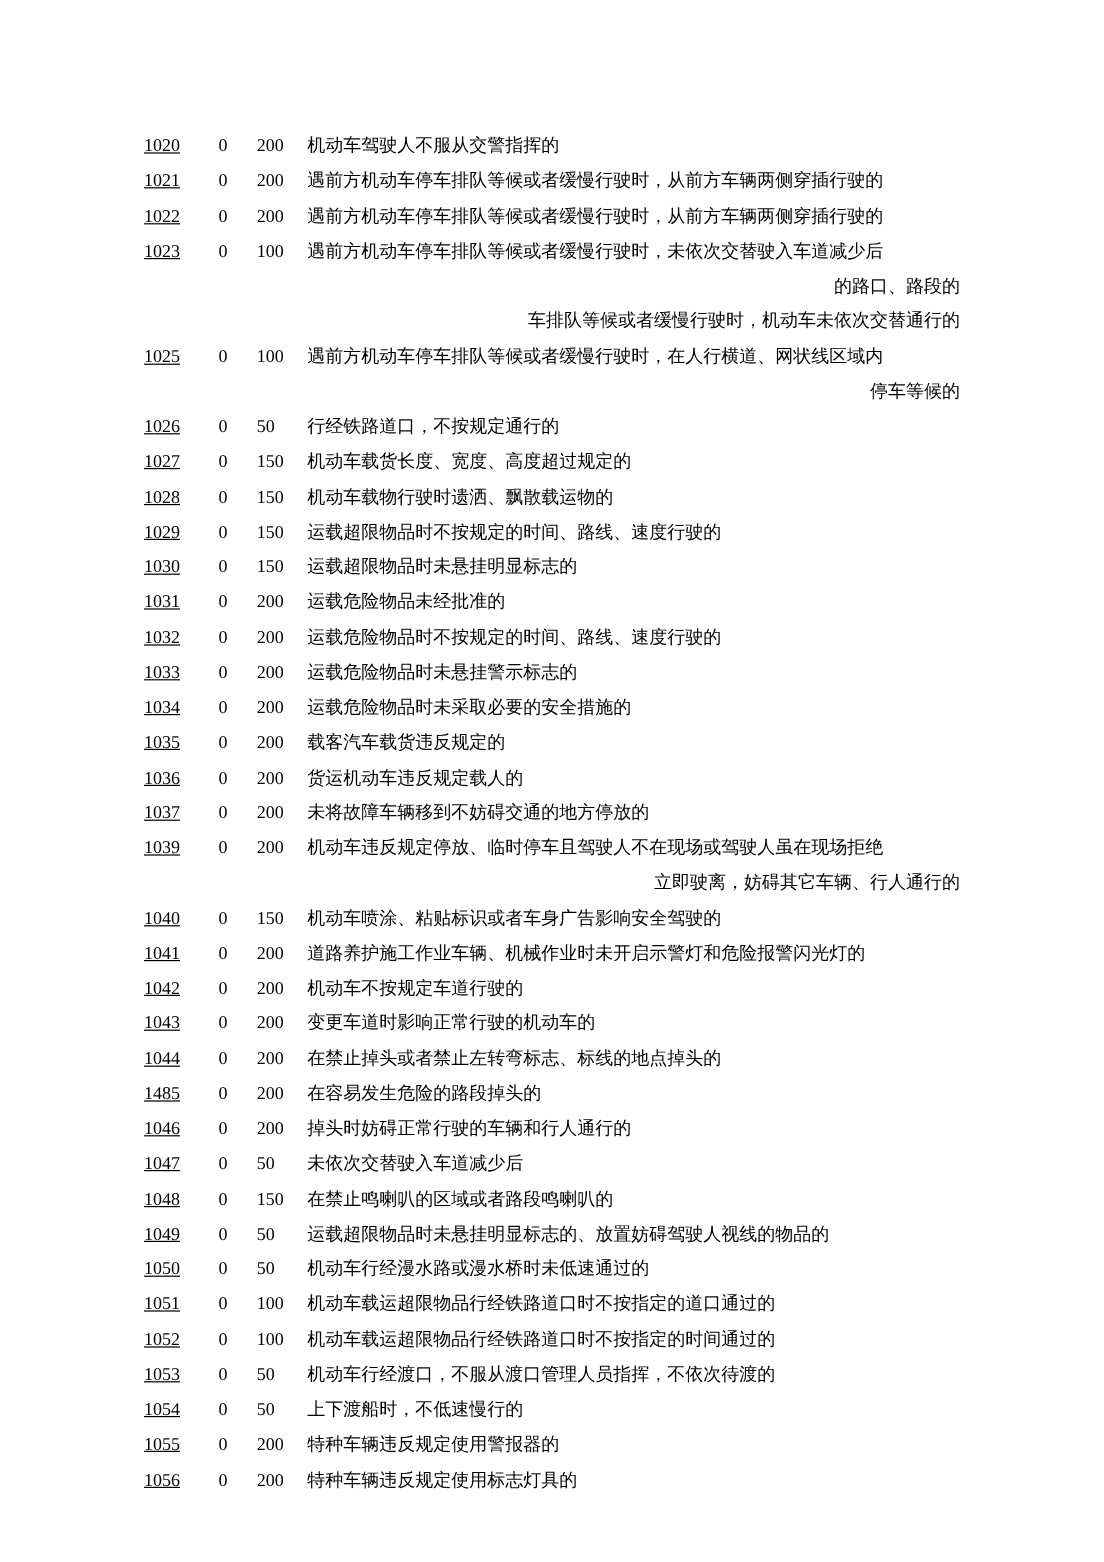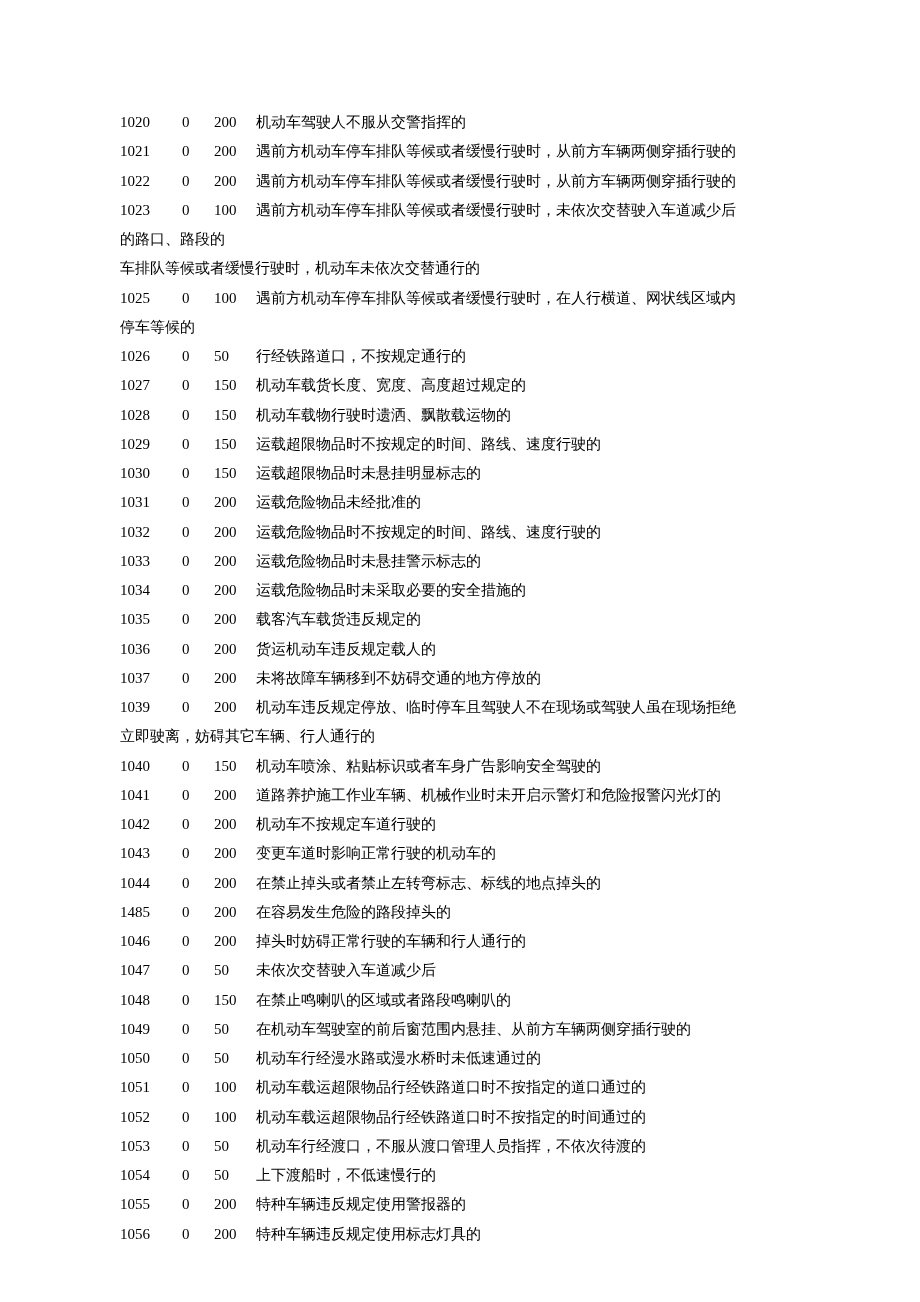--- a/index.html
+++ b/index.html
@@ -11,25 +11,25 @@
     font-size: 15px;
     color: #000;
     line-height: 1.95;
   }
   .page {
     padding: 108px 120px 60px 120px;
   }
   .entry {
     display: block;
   }
-  .code { display: inline-block; width: 62px; }
+  .code { display: inline-block; width: 62px; text-decoration: underline; }
   .col2 { display: inline-block; width: 32px; }
   .col3 { display: inline-block; width: 42px; font-family: Liberation Serif, serif; }
   .desc { }
-  .cont { display: block; }
+  .cont { display: block; text-align: right; }
 </style>
 </head>
 <body>
 
 <div class="page" id="page">
     <div class="entry"><span class="code">1020</span><span class="col2">0</span><span class="col3">200</span><span class="desc">机动车驾驶人不服从交警指挥的</span></div>
     <div class="entry"><span class="code">1021</span><span class="col2">0</span><span class="col3">200</span><span class="desc">遇前方机动车停车排队等候或者缓慢行驶时，从前方车辆两侧穿插行驶的</span></div>
     <div class="entry"><span class="code">1022</span><span class="col2">0</span><span class="col3">200</span><span class="desc">遇前方机动车停车排队等候或者缓慢行驶时，从前方车辆两侧穿插行驶的</span></div>
     <div class="entry"><span class="code">1023</span><span class="col2">0</span><span class="col3">100</span><span class="desc">遇前方机动车停车排队等候或者缓慢行驶时，未依次交替驶入车道减少后</span></div>
     <div class="cont">的路口、路段的</div>
@@ -52,21 +52,21 @@
     <div class="cont">立即驶离，妨碍其它车辆、行人通行的</div>
     <div class="entry"><span class="code">1040</span><span class="col2">0</span><span class="col3">150</span><span class="desc">机动车喷涂、粘贴标识或者车身广告影响安全驾驶的</span></div>
     <div class="entry"><span class="code">1041</span><span class="col2">0</span><span class="col3">200</span><span class="desc">道路养护施工作业车辆、机械作业时未开启示警灯和危险报警闪光灯的</span></div>
     <div class="entry"><span class="code">1042</span><span class="col2">0</span><span class="col3">200</span><span class="desc">机动车不按规定车道行驶的</span></div>
     <div class="entry"><span class="code">1043</span><span class="col2">0</span><span class="col3">200</span><span class="desc">变更车道时影响正常行驶的机动车的</span></div>
     <div class="entry"><span class="code">1044</span><span class="col2">0</span><span class="col3">200</span><span class="desc">在禁止掉头或者禁止左转弯标志、标线的地点掉头的</span></div>
     <div class="entry"><span class="code">1485</span><span class="col2">0</span><span class="col3">200</span><span class="desc">在容易发生危险的路段掉头的</span></div>
     <div class="entry"><span class="code">1046</span><span class="col2">0</span><span class="col3">200</span><span class="desc">掉头时妨碍正常行驶的车辆和行人通行的</span></div>
     <div class="entry"><span class="code">1047</span><span class="col2">0</span><span class="col3">50</span><span class="desc">未依次交替驶入车道减少后</span></div>
     <div class="entry"><span class="code">1048</span><span class="col2">0</span><span class="col3">150</span><span class="desc">在禁止鸣喇叭的区域或者路段鸣喇叭的</span></div>
-    <div class="entry"><span class="code">1049</span><span class="col2">0</span><span class="col3">50</span><span class="desc">在机动车驾驶室的前后窗范围内悬挂、从前方车辆两侧穿插行驶的</span></div>
+    <div class="entry"><span class="code">1049</span><span class="col2">0</span><span class="col3">50</span><span class="desc">运载超限物品时未悬挂明显标志的、放置妨碍驾驶人视线的物品的</span></div>
     <div class="entry"><span class="code">1050</span><span class="col2">0</span><span class="col3">50</span><span class="desc">机动车行经漫水路或漫水桥时未低速通过的</span></div>
     <div class="entry"><span class="code">1051</span><span class="col2">0</span><span class="col3">100</span><span class="desc">机动车载运超限物品行经铁路道口时不按指定的道口通过的</span></div>
     <div class="entry"><span class="code">1052</span><span class="col2">0</span><span class="col3">100</span><span class="desc">机动车载运超限物品行经铁路道口时不按指定的时间通过的</span></div>
     <div class="entry"><span class="code">1053</span><span class="col2">0</span><span class="col3">50</span><span class="desc">机动车行经渡口，不服从渡口管理人员指挥，不依次待渡的</span></div>
     <div class="entry"><span class="code">1054</span><span class="col2">0</span><span class="col3">50</span><span class="desc">上下渡船时，不低速慢行的</span></div>
     <div class="entry"><span class="code">1055</span><span class="col2">0</span><span class="col3">200</span><span class="desc">特种车辆违反规定使用警报器的</span></div>
     <div class="entry"><span class="code">1056</span><span class="col2">0</span><span class="col3">200</span><span class="desc">特种车辆违反规定使用标志灯具的</span></div>
   </div>
 
 </body></html>

